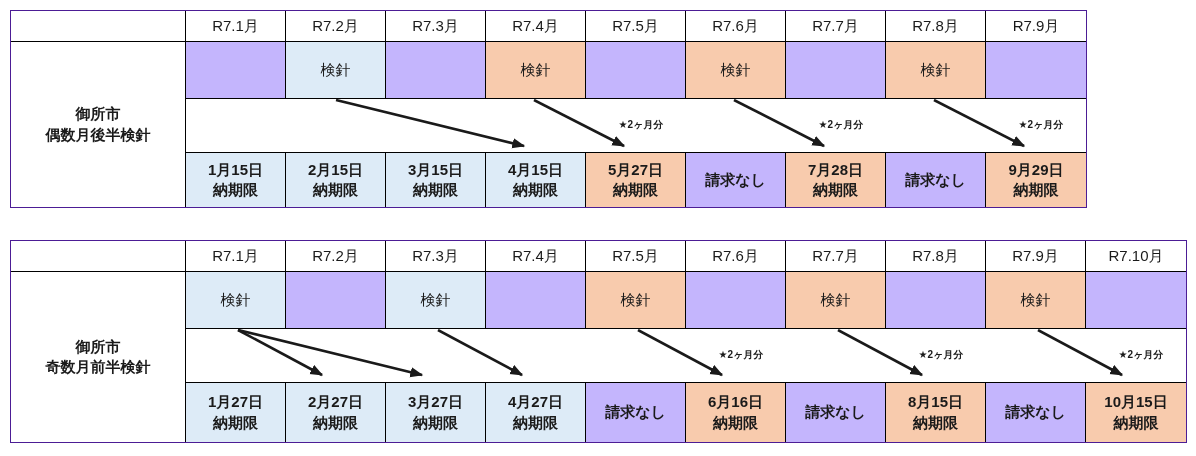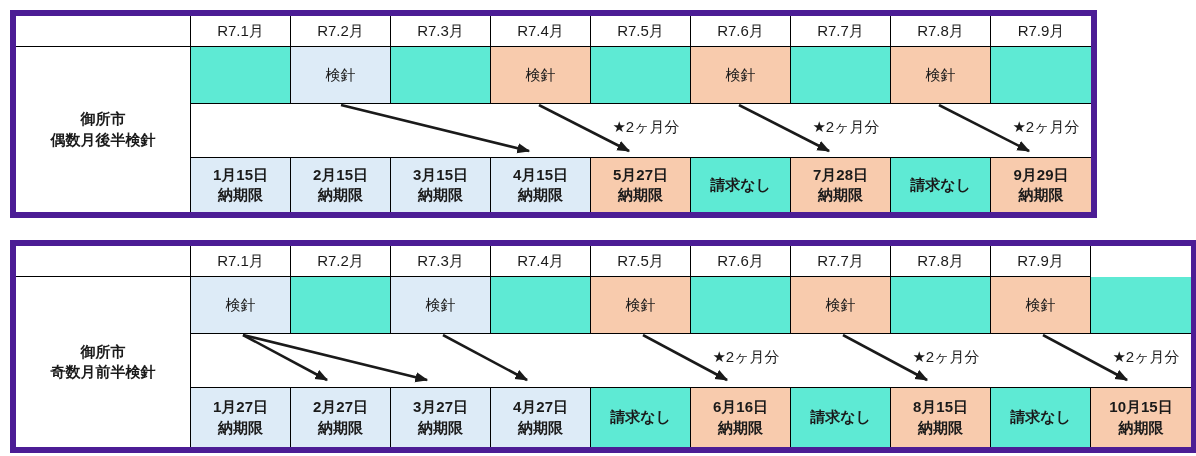--- a/index.html
+++ b/index.html
@@ -2,41 +2,41 @@
 <html><head>
 <meta charset="utf-8">
 <style>
   html,body{margin:0;padding:0;}
   body{
     width:1196px;height:456px;position:relative;background:#ffffff;
     font-family:"Liberation Sans","DejaVu Sans",sans-serif;
     color:#1a1a1a;
   }
   .tbl{
-    position:absolute;display:grid;border:6px solid #4c1d95;background:#fff;
+    position:absolute;display:grid;border:1px solid #4c1d95;background:#fff;
   }
   #t1{left:10px;top:10px;grid-template-columns:175px repeat(9,100px);grid-template-rows:31px 57px 54px 54px;}
   #t2{left:10px;top:240px;grid-template-columns:175px repeat(10,100px);grid-template-rows:31px 57px 54px 59px;}
   .c{
     border-right:1px solid #000;border-bottom:1px solid #000;
     display:flex;align-items:center;justify-content:center;
     font-size:15px;text-align:center;line-height:1.35;
     box-sizing:border-box;overflow:hidden;
   }
   .last{border-right:none;}
   .nob{border-bottom:none;font-weight:bold;}
   .pre{white-space:pre-line;}
   .fill-blue{background:#DDEBF7;}
   .fill-orange{background:#F8CBAD;}
-  .fill-white{background:#5eead4;}
+  .fill-white{background:#c4b5fd;}
   .arrowcell{position:relative;padding:0;display:block;}
   .arrowcell svg{position:absolute;left:0;top:0;display:block;}
   .star{
-    position:absolute;top:13px;width:120px;text-align:center;
-    font-size:15px;color:#1a1a1a;
+    position:absolute;top:19px;width:120px;text-align:center;
+    font-size:10px;color:#1a1a1a;font-weight:bold;
   }
 </style>
 </head>
 <body>
 
 <div class="tbl" id="t1">
   <div class="c" style="grid-area:1/1"></div>
   <div class="c" style="grid-area:1/2">R7.1月</div>
   <div class="c" style="grid-area:1/3">R7.2月</div>
   <div class="c" style="grid-area:1/4">R7.3月</div>
@@ -99,20 +99,21 @@
   <div class="c" style="grid-area:1/1"></div>
   <div class="c" style="grid-area:1/2">R7.1月</div>
   <div class="c" style="grid-area:1/3">R7.2月</div>
   <div class="c" style="grid-area:1/4">R7.3月</div>
   <div class="c" style="grid-area:1/5">R7.4月</div>
   <div class="c" style="grid-area:1/6">R7.5月</div>
   <div class="c" style="grid-area:1/7">R7.6月</div>
   <div class="c" style="grid-area:1/8">R7.7月</div>
   <div class="c" style="grid-area:1/9">R7.8月</div>
   <div class="c" style="grid-area:1/10">R7.9月</div>
+  <div class="c last" style="grid-area:1/11">R7.10月</div>
 
   <div class="c nob pre" style="grid-area:2/1/5/2">御所市
 奇数月前半検針</div>
 
   <div class="c fill-blue" style="grid-area:2/2">検針</div>
   <div class="c fill-white" style="grid-area:2/3"></div>
   <div class="c fill-blue" style="grid-area:2/4">検針</div>
   <div class="c fill-white" style="grid-area:2/5"></div>
   <div class="c fill-orange" style="grid-area:2/6">検針</div>
   <div class="c fill-white" style="grid-area:2/7"></div>

